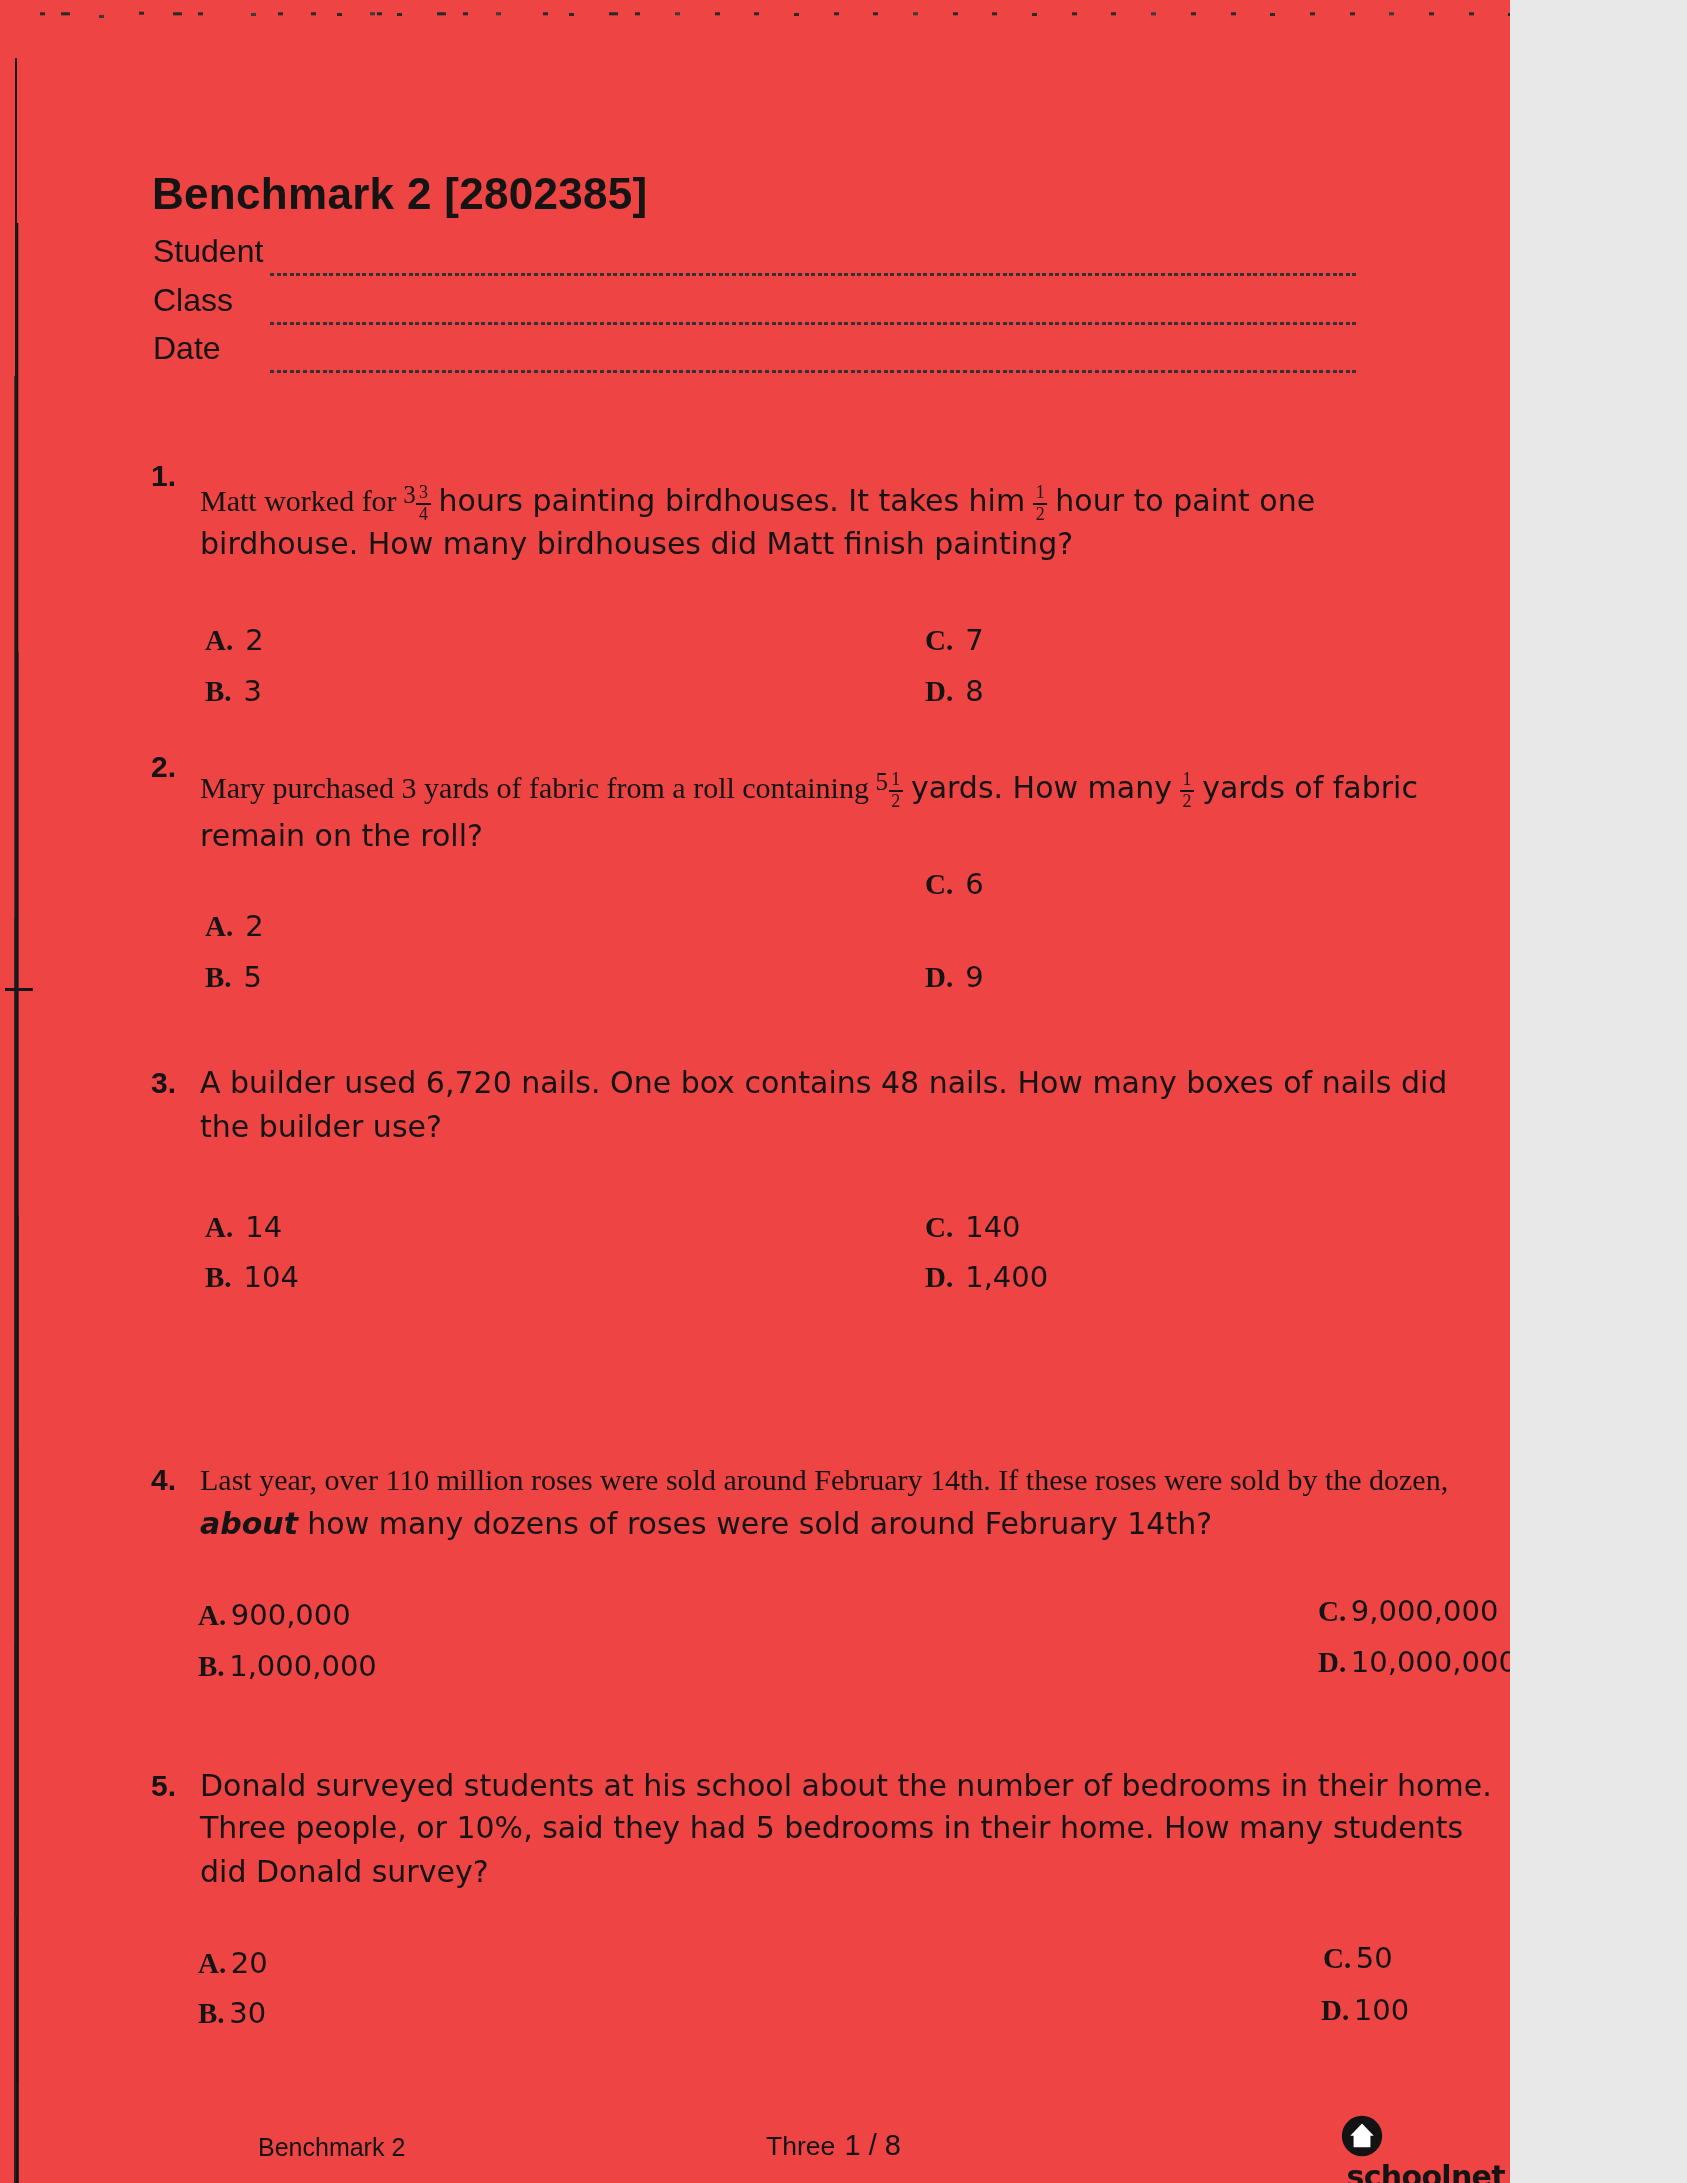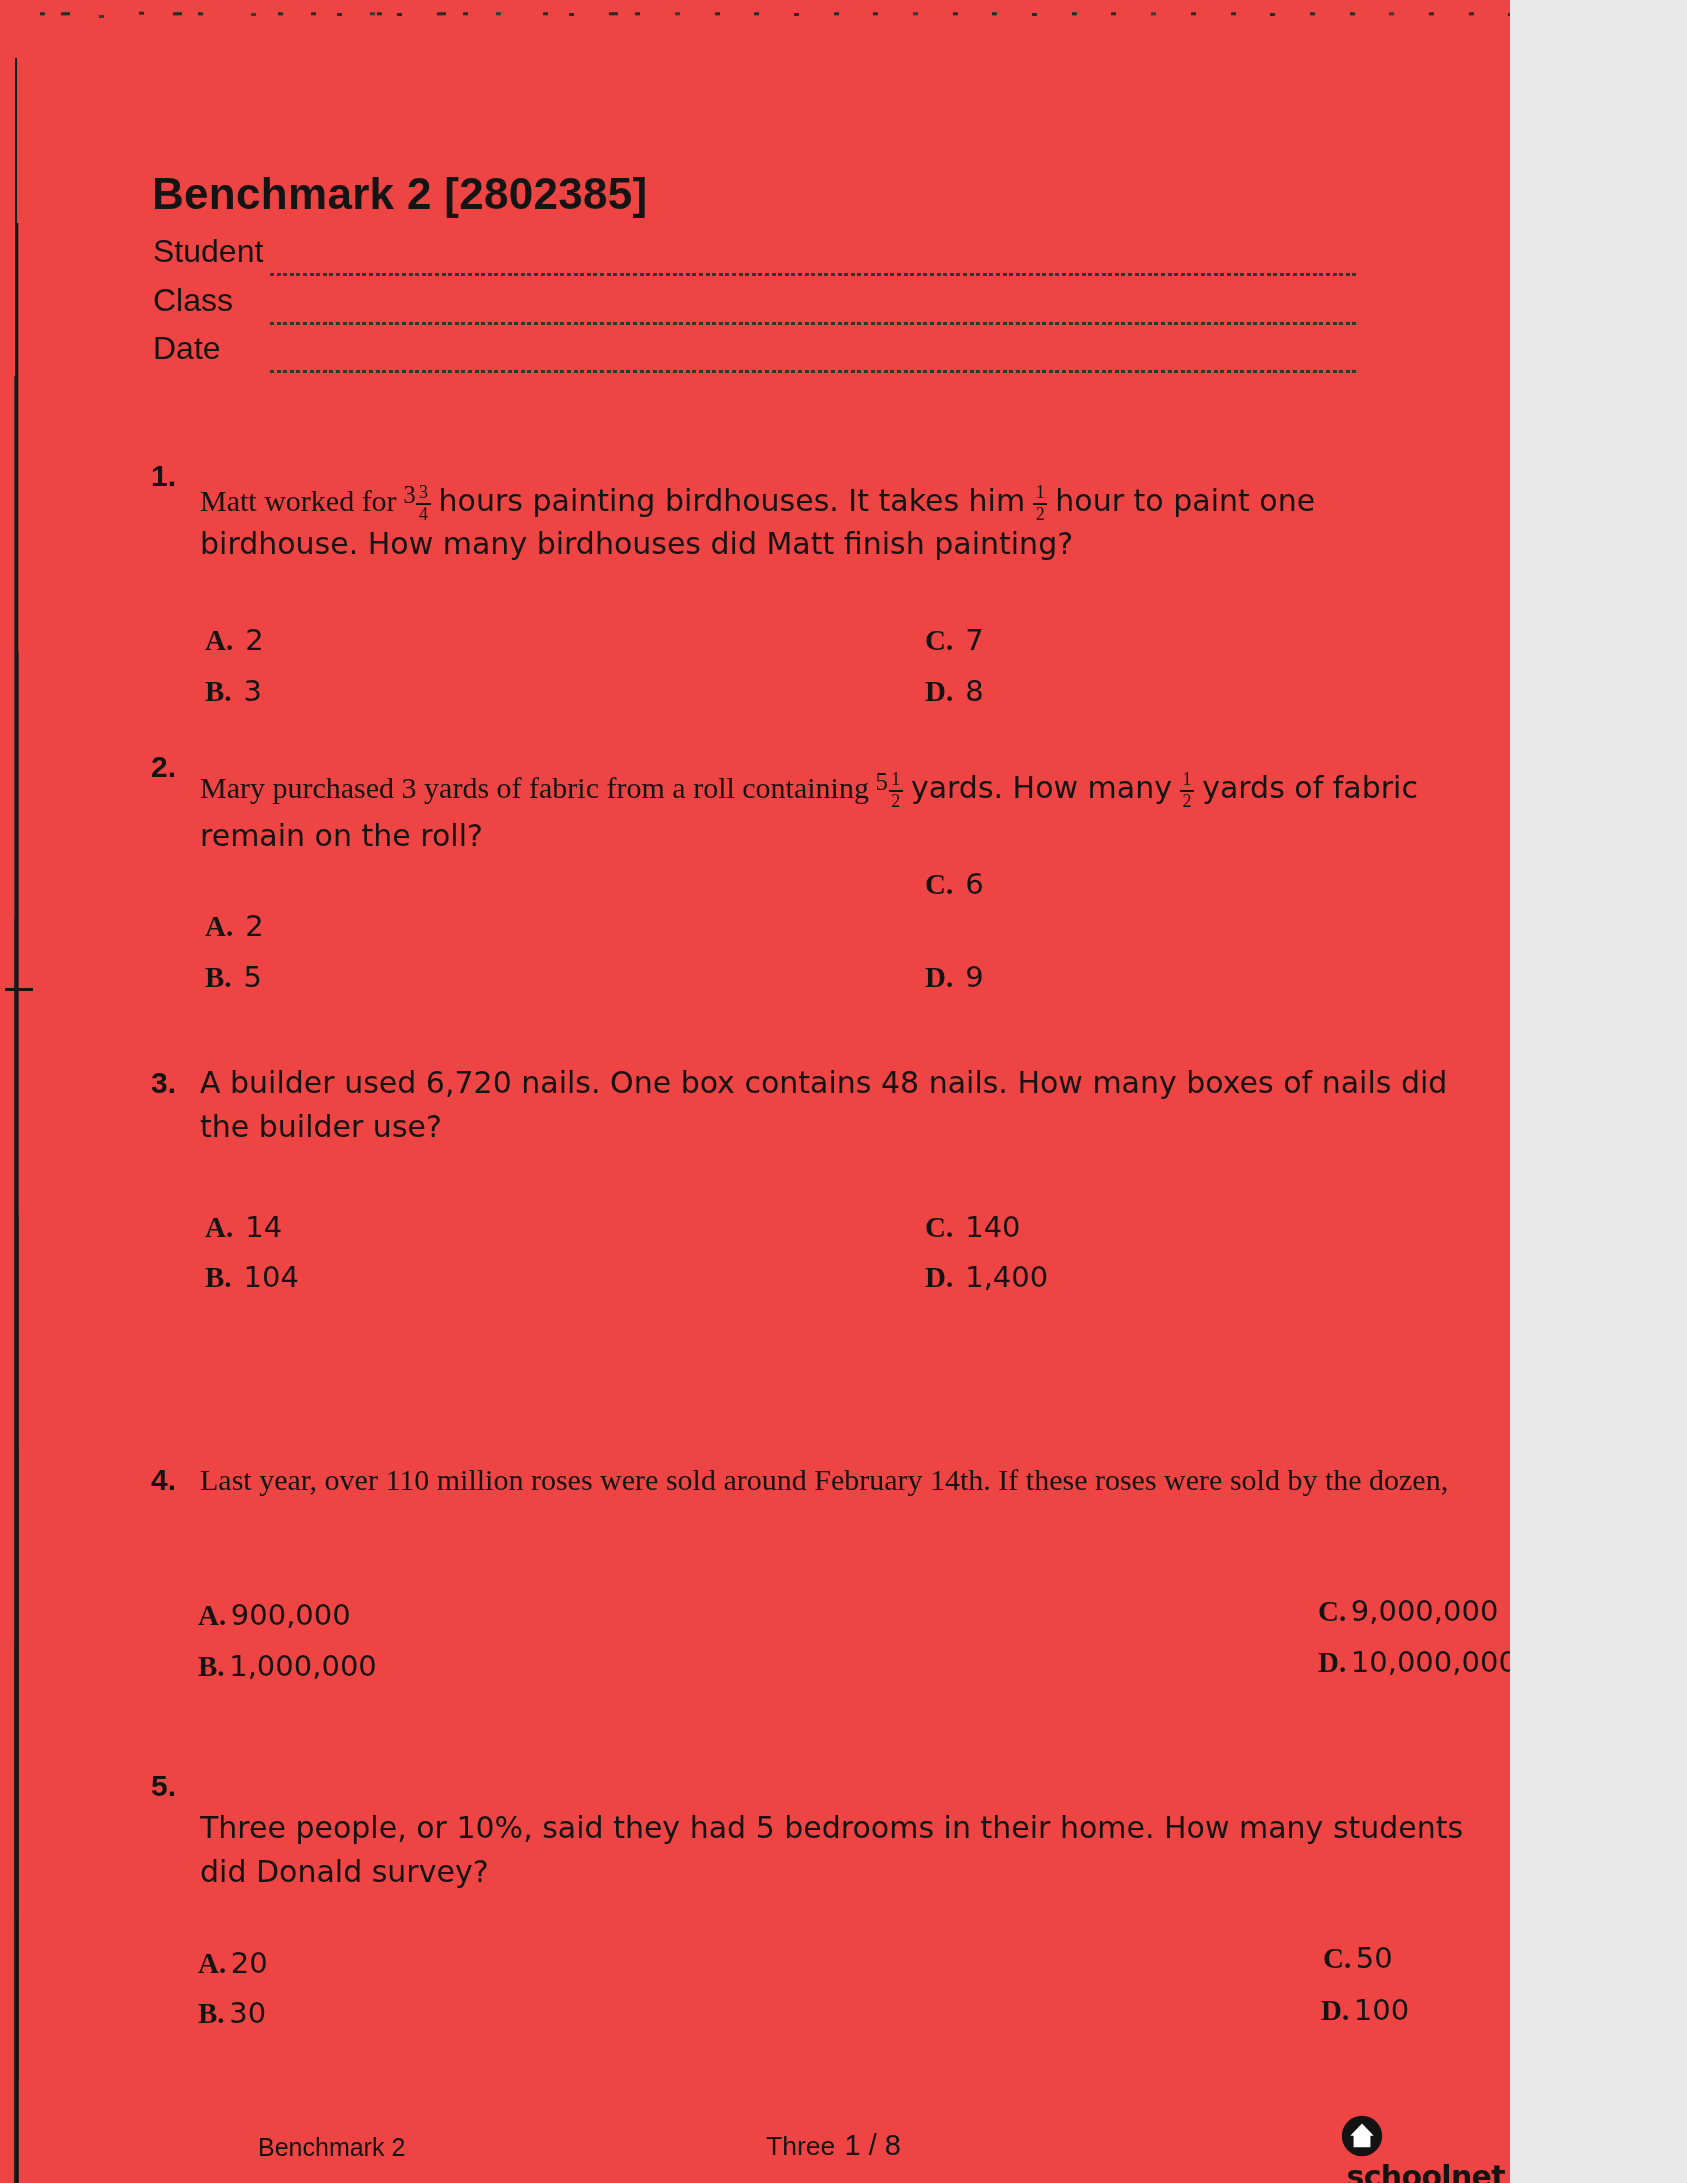--- a/index.html
+++ b/index.html
@@ -95,26 +95,28 @@
   <div class="qnum" style="left:151px;top:1062px">3.</div>
   <div class="qline" style="left:200px;top:1062px">A builder used 6,720 nails. One box contains 48 nails. How many boxes of nails did</div>
   <div class="qline" style="left:200px;top:1106px">the builder use?</div>
   <div class="opt" style="left:205px;top:1206px"><span class="opt-letter">A.</span><span>14</span></div>
   <div class="opt" style="left:925px;top:1206px"><span class="opt-letter">C.</span><span>140</span></div>
   <div class="opt" style="left:205px;top:1256px"><span class="opt-letter">B.</span><span>104</span></div>
   <div class="opt" style="left:925px;top:1256px"><span class="opt-letter">D.</span><span>1,400</span></div>
 
   <div class="qnum" style="left:151px;top:1459px">4.</div>
   <div class="qline serif" style="left:200px;top:1459px">Last year, over 110 million roses were sold around February 14th. If these roses were sold by the dozen,</div>
+  <div class="qline" style="left:200px;top:1503px"><span class="em-bi">about</span><span>how many dozens of roses were sold around February 14th?</span></div>
   <div class="opt tight" style="left:198px;top:1594px"><span class="opt-letter">A.</span><span>900,000</span></div>
   <div class="opt tight" style="left:1318px;top:1590px"><span class="opt-letter">C.</span><span>9,000,000</span></div>
   <div class="opt tight" style="left:198px;top:1645px"><span class="opt-letter">B.</span><span>1,000,000</span></div>
   <div class="opt tight" style="left:1318px;top:1641px"><span class="opt-letter">D.</span><span>10,000,000</span></div>
 
   <div class="qnum" style="left:151px;top:1765px">5.</div>
+  <div class="qline" style="left:200px;top:1765px">Donald surveyed students at his school about the number of bedrooms in their home.</div>
   <div class="qline" style="left:200px;top:1807px">Three people, or 10%, said they had 5 bedrooms in their home. How many students</div>
   <div class="qline" style="left:200px;top:1851px">did Donald survey?</div>
   <div class="opt tight" style="left:198px;top:1942px"><span class="opt-letter">A.</span><span>20</span></div>
   <div class="opt tight" style="left:1323px;top:1937px"><span class="opt-letter">C.</span><span>50</span></div>
   <div class="opt tight" style="left:198px;top:1992px"><span class="opt-letter">B.</span><span>30</span></div>
   <div class="opt tight" style="left:1321px;top:1989px"><span class="opt-letter">D.</span><span>100</span></div>
 
   <div class="footer-left">Benchmark 2</div>
   <div class="footer-page"><span>Three</span><span class="pval">1 / 8</span></div>
   <div class="brand">

